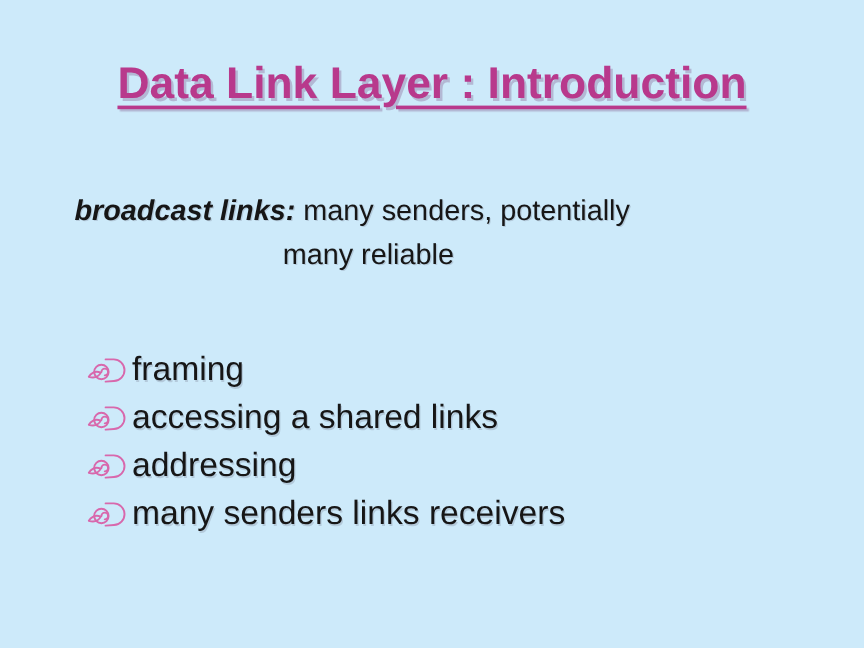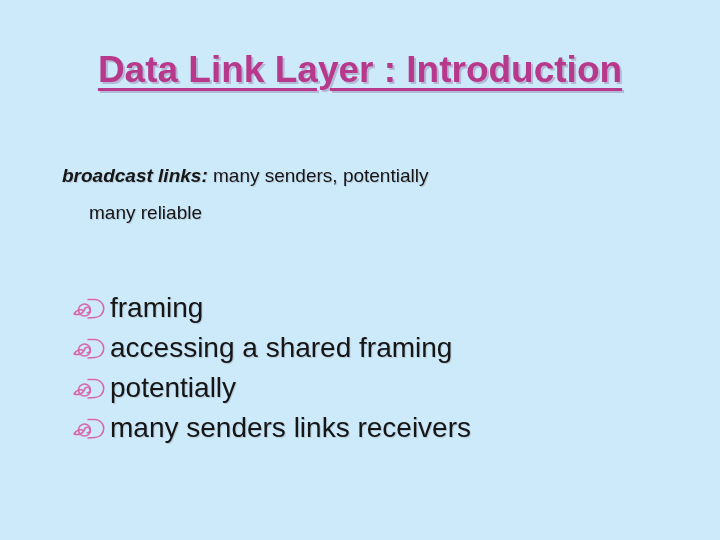--- a/index.html
+++ b/index.html
@@ -32,23 +32,24 @@
     text-decoration: underline;
     text-decoration-thickness: 3px;
     text-underline-offset: 6px;
     text-shadow: 2px 2px 0 rgba(140, 110, 155, 0.40);
   }
   .intro {
     position: absolute;
     top: 157px;
     left: 62px;
     margin: 0;
-    font-size: 19px;
+    font-size: 24px;
     line-height: 37px;
     text-shadow: 1px 1px 0 rgba(90, 90, 110, 0.22);
+    text-align: center;
   }
   .intro .line1 { display: block; }
   .intro .line2 { display: block; padding-left: 27px; }
   .intro .lead {
     font-weight: bold;
     font-style: italic;
   }
   .bullets {
     position: absolute;
     top: 272px;
@@ -93,30 +94,30 @@
       </svg>
       <span>framing</span>
     </li>
     <li>
       <svg class="rose" viewBox="0 0 34 23" fill="none" stroke="#d868ac" stroke-width="1.6" stroke-linecap="round" stroke-linejoin="round">
         <path d="M2 17 Q6 11 12 13.5 Q9 19 2 17 Z"></path>
         <path d="M16 2.5 h6.5 a9 9 0 0 1 0.5 18 l-7 0.5"></path>
         <circle cx="12.5" cy="13" r="6"></circle>
         <path d="M12.5 13 a2.8 2.8 0 1 1 2.8 2.8"></path>
       </svg>
-      <span>accessing a shared framing</span>
+      <span>accessing a shared links</span>
     </li>
     <li>
       <svg class="rose" viewBox="0 0 34 23" fill="none" stroke="#d868ac" stroke-width="1.6" stroke-linecap="round" stroke-linejoin="round">
         <path d="M2 17 Q6 11 12 13.5 Q9 19 2 17 Z"></path>
         <path d="M16 2.5 h6.5 a9 9 0 0 1 0.5 18 l-7 0.5"></path>
         <circle cx="12.5" cy="13" r="6"></circle>
         <path d="M12.5 13 a2.8 2.8 0 1 1 2.8 2.8"></path>
       </svg>
-      <span>potentially</span>
+      <span>addressing</span>
     </li>
     <li>
       <svg class="rose" viewBox="0 0 34 23" fill="none" stroke="#d868ac" stroke-width="1.6" stroke-linecap="round" stroke-linejoin="round">
         <path d="M2 17 Q6 11 12 13.5 Q9 19 2 17 Z"></path>
         <path d="M16 2.5 h6.5 a9 9 0 0 1 0.5 18 l-7 0.5"></path>
         <circle cx="12.5" cy="13" r="6"></circle>
         <path d="M12.5 13 a2.8 2.8 0 1 1 2.8 2.8"></path>
       </svg>
       <span>many senders links receivers</span>
     </li>

